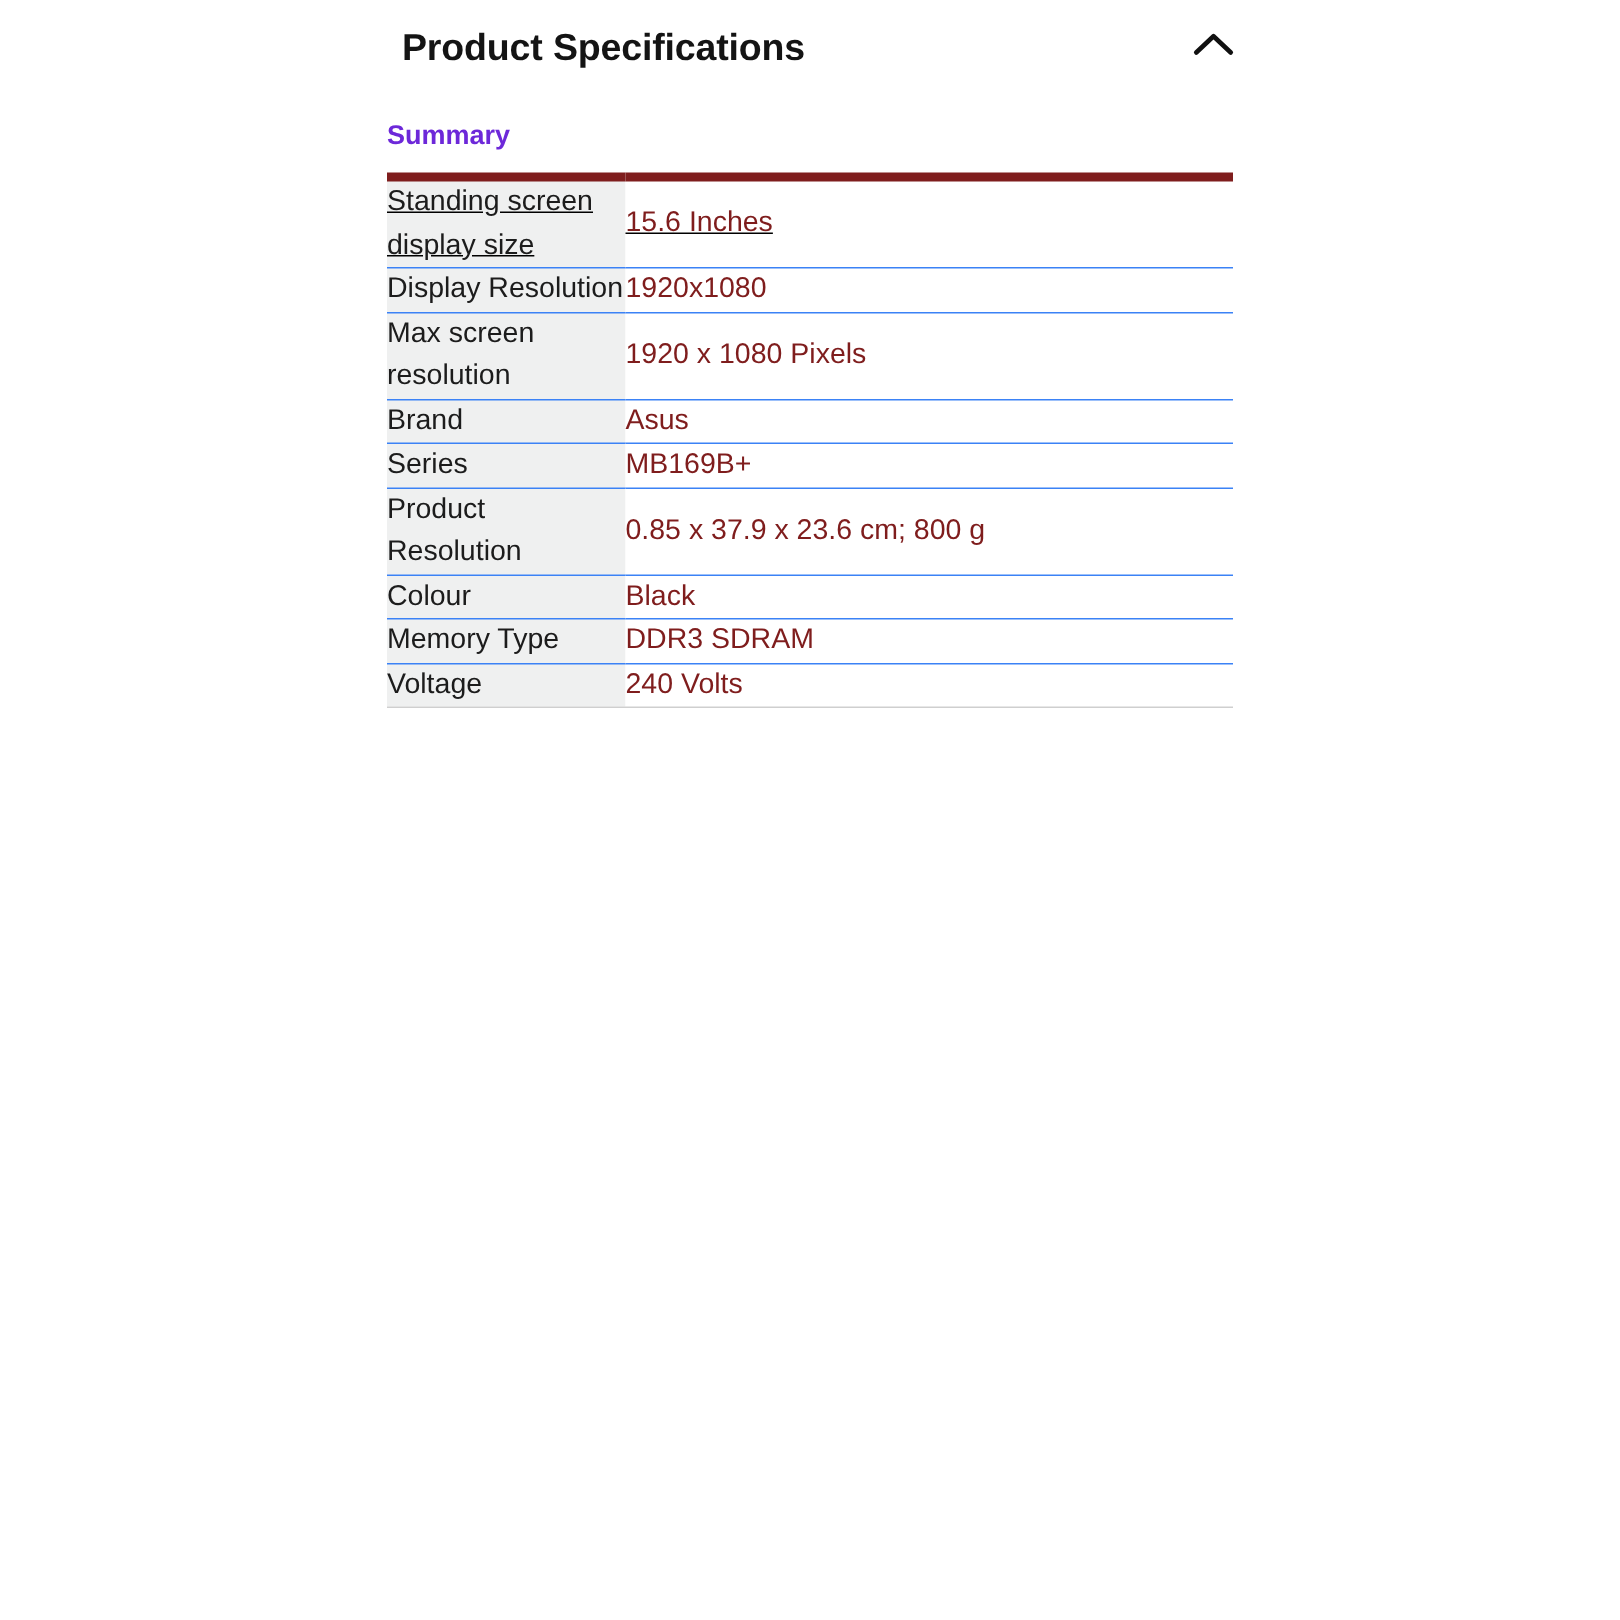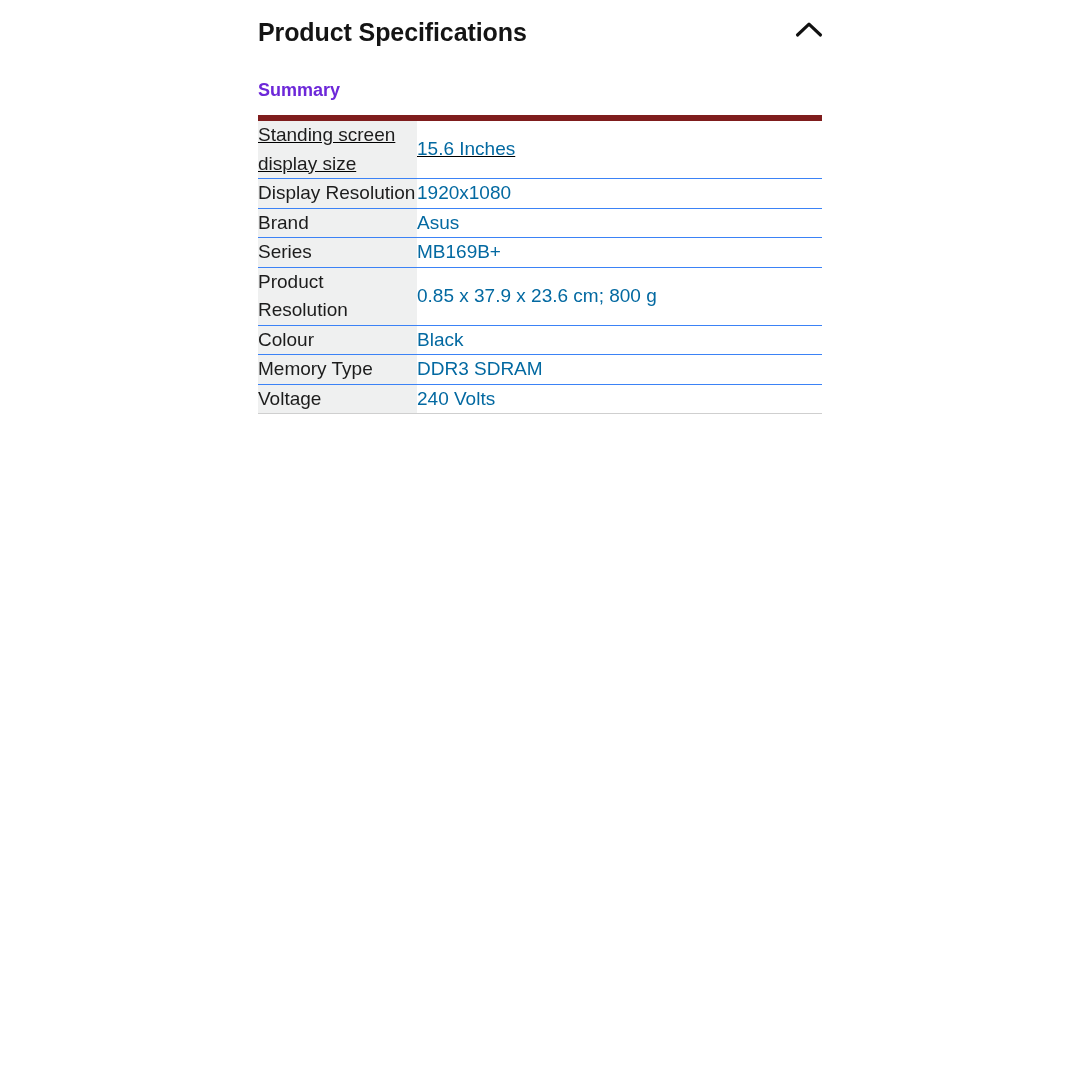--- a/index.html
+++ b/index.html
@@ -37,21 +37,21 @@
     display: flex;
     align-items: center;
     justify-content: space-between;
   }
   .section-title {
     font-size: 25px;
     font-weight: bold;
     color: #141414;
     letter-spacing: -0.1px;
     line-height: 1;
-    margin: 0;
+    margin: 10px;
     padding-top: 2px;
   }
   .collapse-toggle {
     width: 46px;
     height: 46px;
     display: flex;
     align-items: center;
     justify-content: center;
     background: transparent;
     border: 0;
@@ -98,21 +98,21 @@
     background: #eff0f0;
     color: #1c1c1c;
     font-size: 19px;
     font-weight: normal;
     line-height: 28.5px;
     padding: 12px 10px 12px 22px;
     box-sizing: border-box;
   }
   .spec-value {
     background: #ffffff;
-    color: #0369a1;
+    color: #7f1d1d;
     font-size: 19px;
     font-weight: normal;
     line-height: 28.5px;
     padding: 12px 12px 12px 25px;
     box-sizing: border-box;
   }
 
   
   .table-bottom-rule {
     height: 1px;
@@ -143,20 +143,24 @@
       <tbody>
         <tr>
           <th class="spec-label">Standing screen display size</th>
           <td class="spec-value">15.6 Inches</td>
         </tr>
         <tr>
           <th class="spec-label">Display Resolution</th>
           <td class="spec-value">1920x1080</td>
         </tr>
         <tr>
+          <th class="spec-label">Max screen resolution</th>
+          <td class="spec-value">1920 x 1080 Pixels</td>
+        </tr>
+        <tr>
           <th class="spec-label">Brand</th>
           <td class="spec-value">Asus</td>
         </tr>
         <tr>
           <th class="spec-label">Series</th>
           <td class="spec-value">MB169B+</td>
         </tr>
         <tr>
           <th class="spec-label">Product Resolution</th>
           <td class="spec-value">0.85 x 37.9 x 23.6 cm; 800 g</td>

